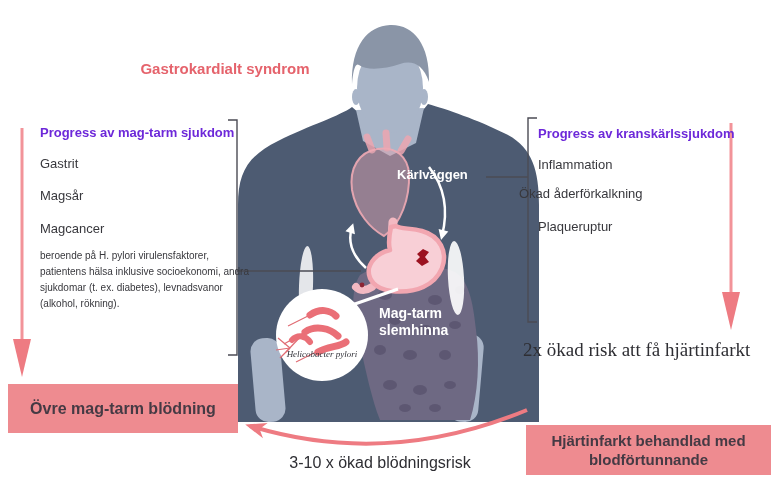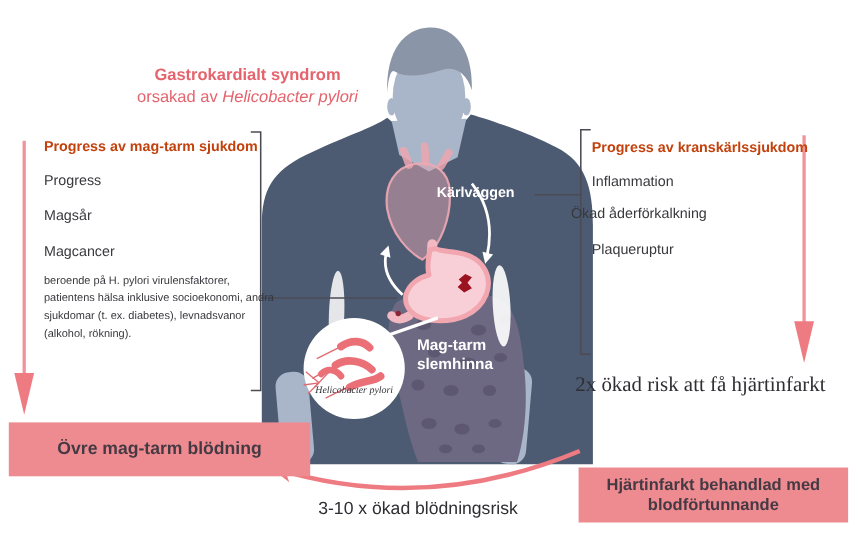--- a/index.html
+++ b/index.html
@@ -8,39 +8,39 @@
     --stomach_pink:#f8cfd6; --stomach_outline:#f2a6b0; --intestine_purple:#6e6983;
     --ulcer_red:#9b1220; --text_dark:#38383d; --box_text:#453a44; --line_dark:#4b4b54;
   }
   html,body{margin:0;padding:0;background:#fff;}
   #canvas{position:relative;width:780px;height:496px;background:#fff;overflow:hidden;
     font-family:"Liberation Sans","DejaVu Sans",sans-serif;color:var(--text_dark);}
   #figure-svg{position:absolute;left:0;top:0;}
   .abs{position:absolute;}
   .title1{left:60px;top:60px;width:330px;text-align:center;font-size:15px;font-weight:bold;color:var(--accent_pink);}
   .title2{left:60px;top:80px;width:330px;text-align:center;font-size:15px;color:var(--accent_pink);}
-  .panel-head{font-size:13px;font-weight:bold;color:#c2410c;}
+  .panel-head{font-size:13px;font-weight:bold;color:#6d28d9;}
   .panel-item{font-size:13px;color:var(--text_dark);}
   .lp-head{left:40px;top:125px;width:210px;}
   .lp-i0{left:40px;top:156px;}
   .lp-i1{left:40px;top:188px;text-align:center;}
   .lp-i2{left:40px;top:221px;}
   .lp-note{left:40px;top:248px;width:214px;font-size:10px;line-height:16px;color:var(--text_dark);}
   .rp-head{left:538px;top:126px;width:230px;}
   .rp-i0{left:538px;top:157px;}
   .rp-i1{left:519px;top:186px;}
   .rp-i2{left:538px;top:219px;}
   .rp-risk{left:523px;top:339px;width:250px;font-size:19px;color:#2e2e33;font-family:Liberation Serif, serif;}
   .lbl-vessel{left:397px;top:167px;font-size:13px;font-weight:bold;color:#fff;text-align:right;}
   .lbl-mucosa{left:379px;top:305px;width:95px;font-size:14px;font-weight:bold;color:#fff;line-height:17px;}
   .lbl-bact{left:277px;top:349px;width:90px;text-align:center;font-size:9px;font-style:italic;
     font-family:"Liberation Serif","DejaVu Serif",serif;color:#33333a;}
   .outcome{display:flex;align-items:center;justify-content:center;background:var(--box_pink);
     color:var(--box_text);font-weight:bold;text-align:center;}
-  .box-left{left:8px;top:384px;width:274px;height:49px;font-size:16px;}
+  .box-left{left:8px;top:384px;width:230px;height:49px;font-size:16px;}
   .box-right{left:526px;top:385px;width:245px;height:50px;font-size:15px;line-height:19px;padding:0 6px;box-sizing:border-box;margin-top:40px;}
   .bottom-note{left:270px;top:454px;width:220px;text-align:center;font-size:16px;color:#2e2e33;}
   .ital{font-style:italic;}
 </style>
 </head>
 <body>
 
 <div id="canvas">
 
   <svg id="figure-svg" width="780" height="496" viewBox="0 0 780 496">
@@ -151,24 +151,23 @@
     </g>
     <g>
       <line x1="731" y1="123" x2="731" y2="294" stroke="var(--arrow_line_pink,#f29399)" stroke-width="3"></line>
       <polygon points="722,292 740,292 731,330" fill="var(--arrow_pink,#ee7b82)"></polygon>
     </g>
 
     <path d="M527,410 Q388,468 250,426" fill="none" stroke="var(--arrow_pink,#ee7b82)" stroke-width="4" marker-end="url(#mp)"></path>
   </svg>
 
   <div class="abs title1">Gastrokardialt syndrom</div>
-  <div class="abs title2"><span>orsakad av</span> <span class="ital">Helicobacter pylori</span></div>
 
   <div class="abs panel-head lp-head">Progress av mag-tarm sjukdom</div>
-  <div class="abs panel-item lp-i0">Progress</div>
+  <div class="abs panel-item lp-i0">Gastrit</div>
   <div class="abs panel-item lp-i1">Magsår</div>
   <div class="abs panel-item lp-i2">Magcancer</div>
   <div class="abs lp-note">beroende på H. pylori virulensfaktorer, patientens hälsa inklusive socioekonomi, andra sjukdomar (t. ex. diabetes), levnadsvanor (alkohol, rökning).</div>
 
   <div class="abs panel-head rp-head">Progress av kranskärlssjukdom</div>
   <div class="abs panel-item rp-i0">Inflammation</div>
   <div class="abs panel-item rp-i1">Ökad åderförkalkning</div>
   <div class="abs panel-item rp-i2">Plaqueruptur</div>
   <div class="abs rp-risk">2x ökad risk att få hjärtinfarkt</div>
 

